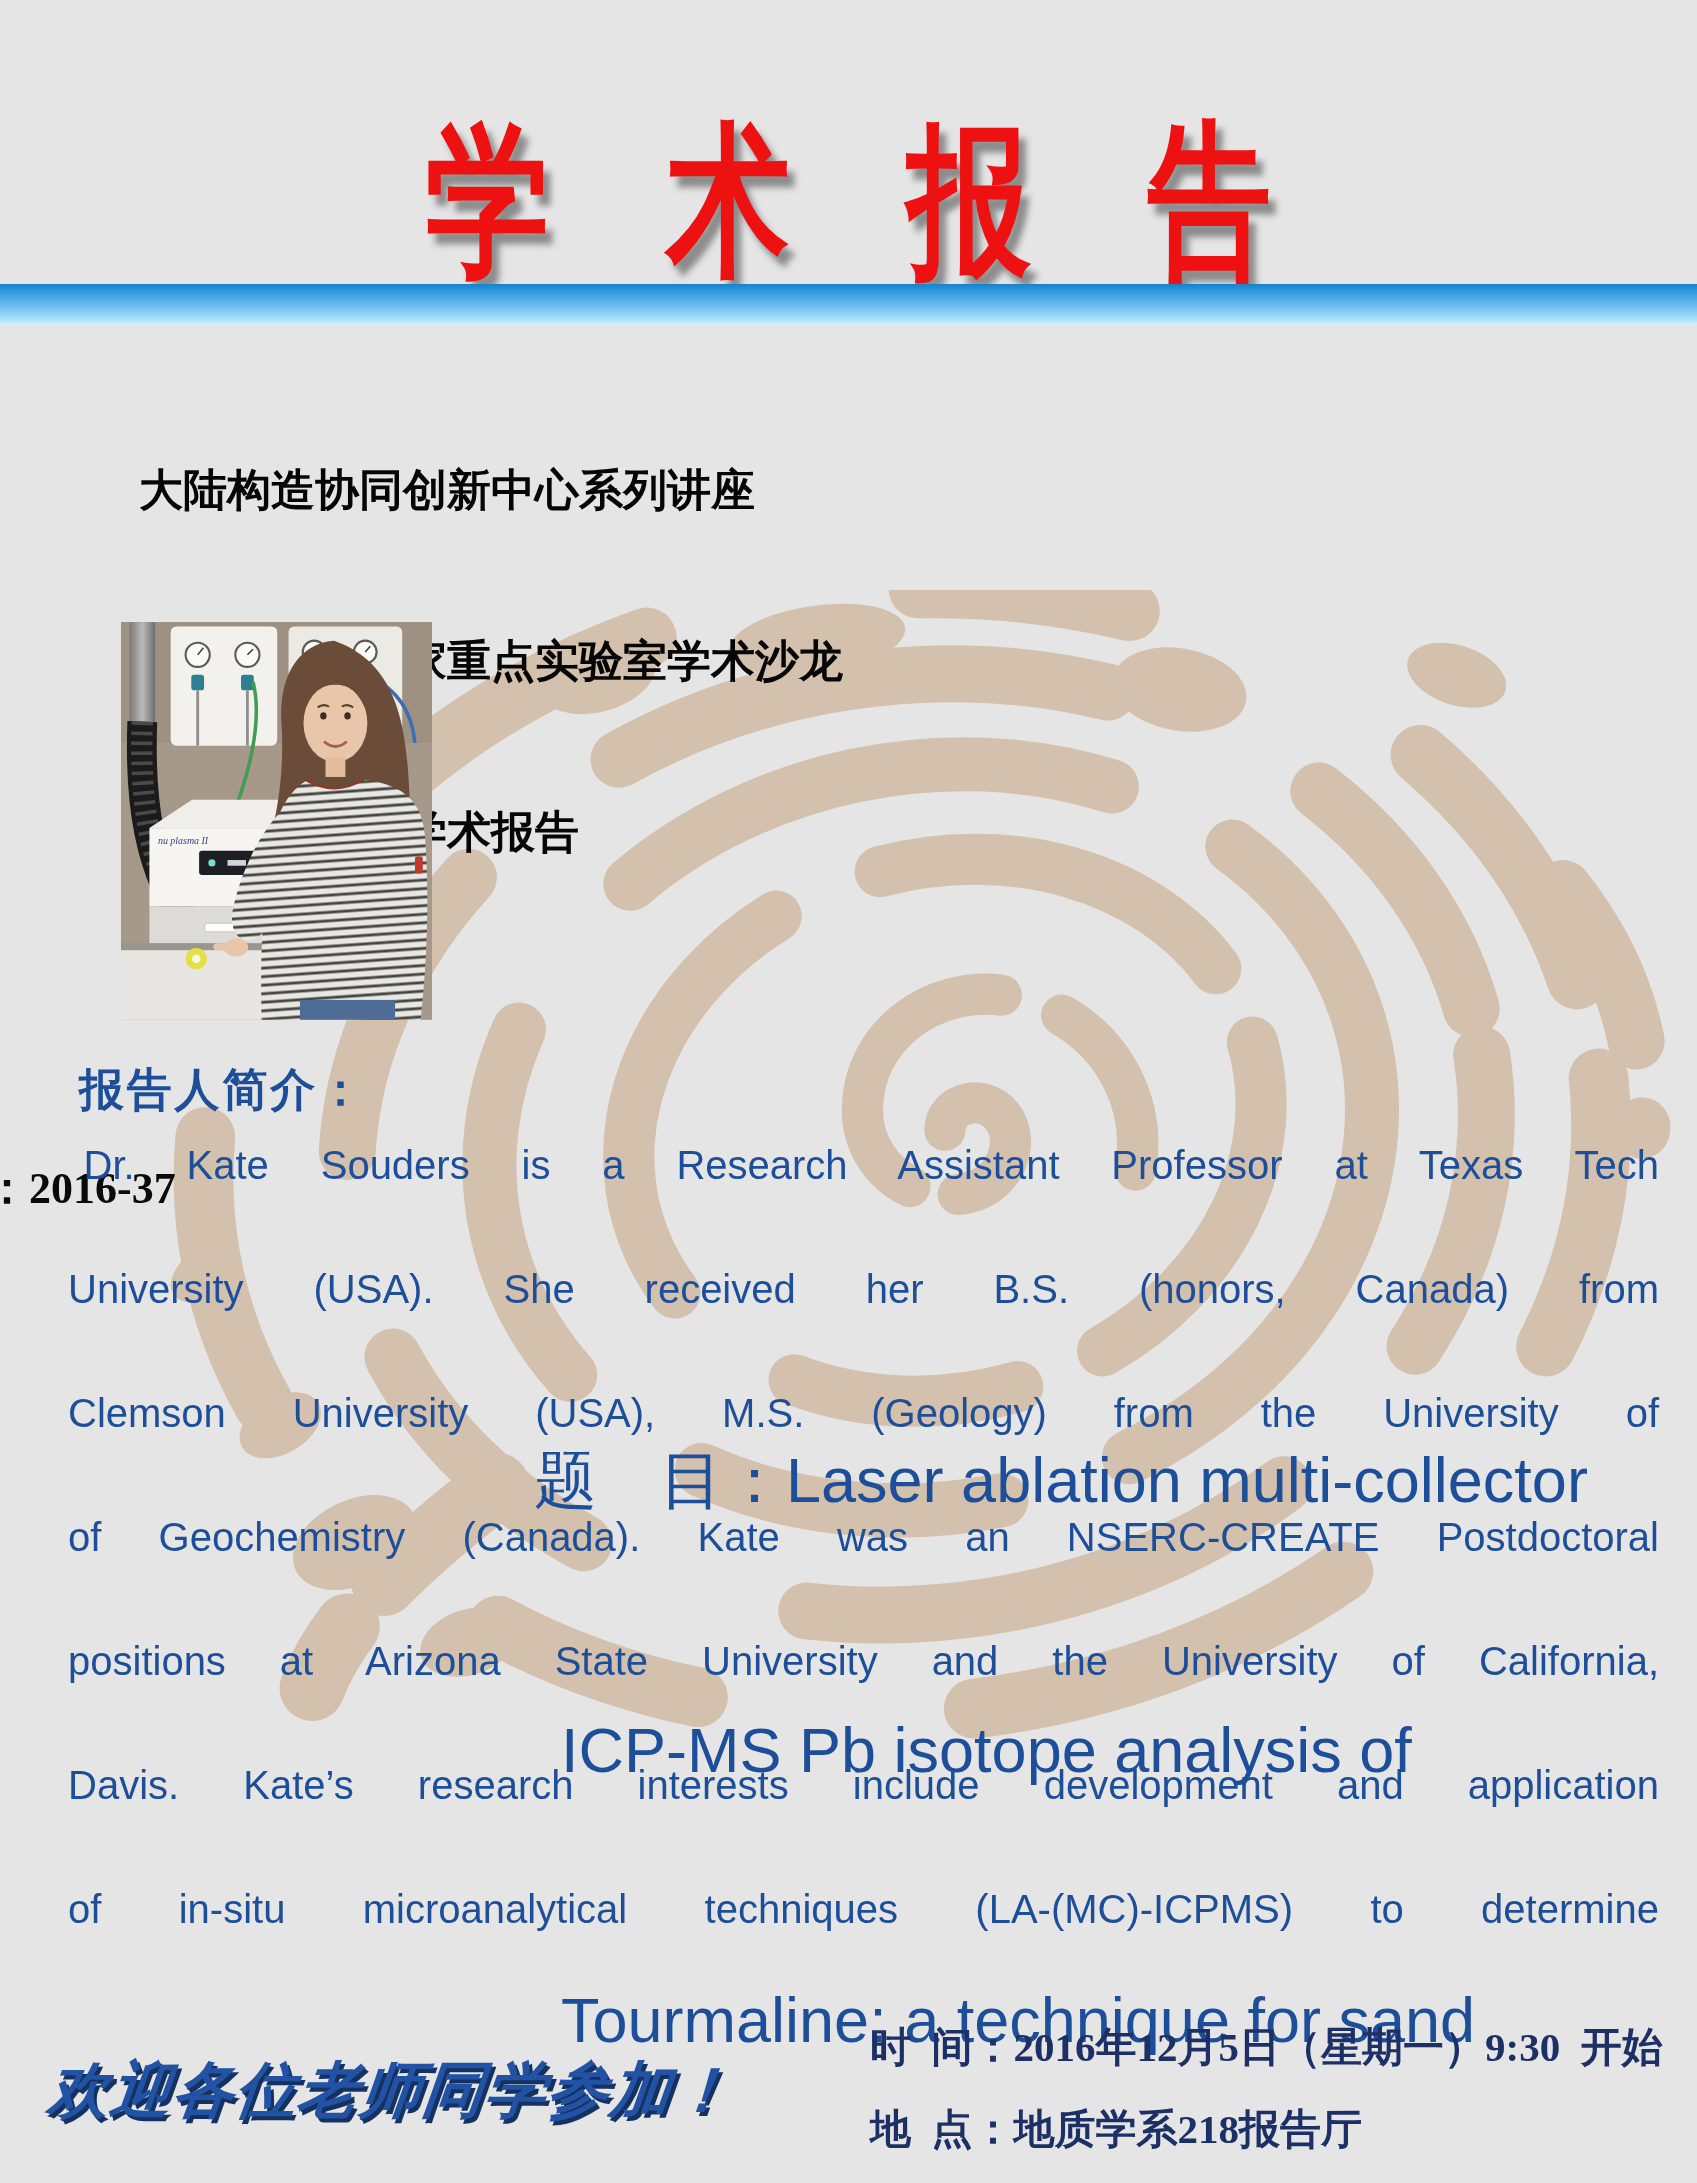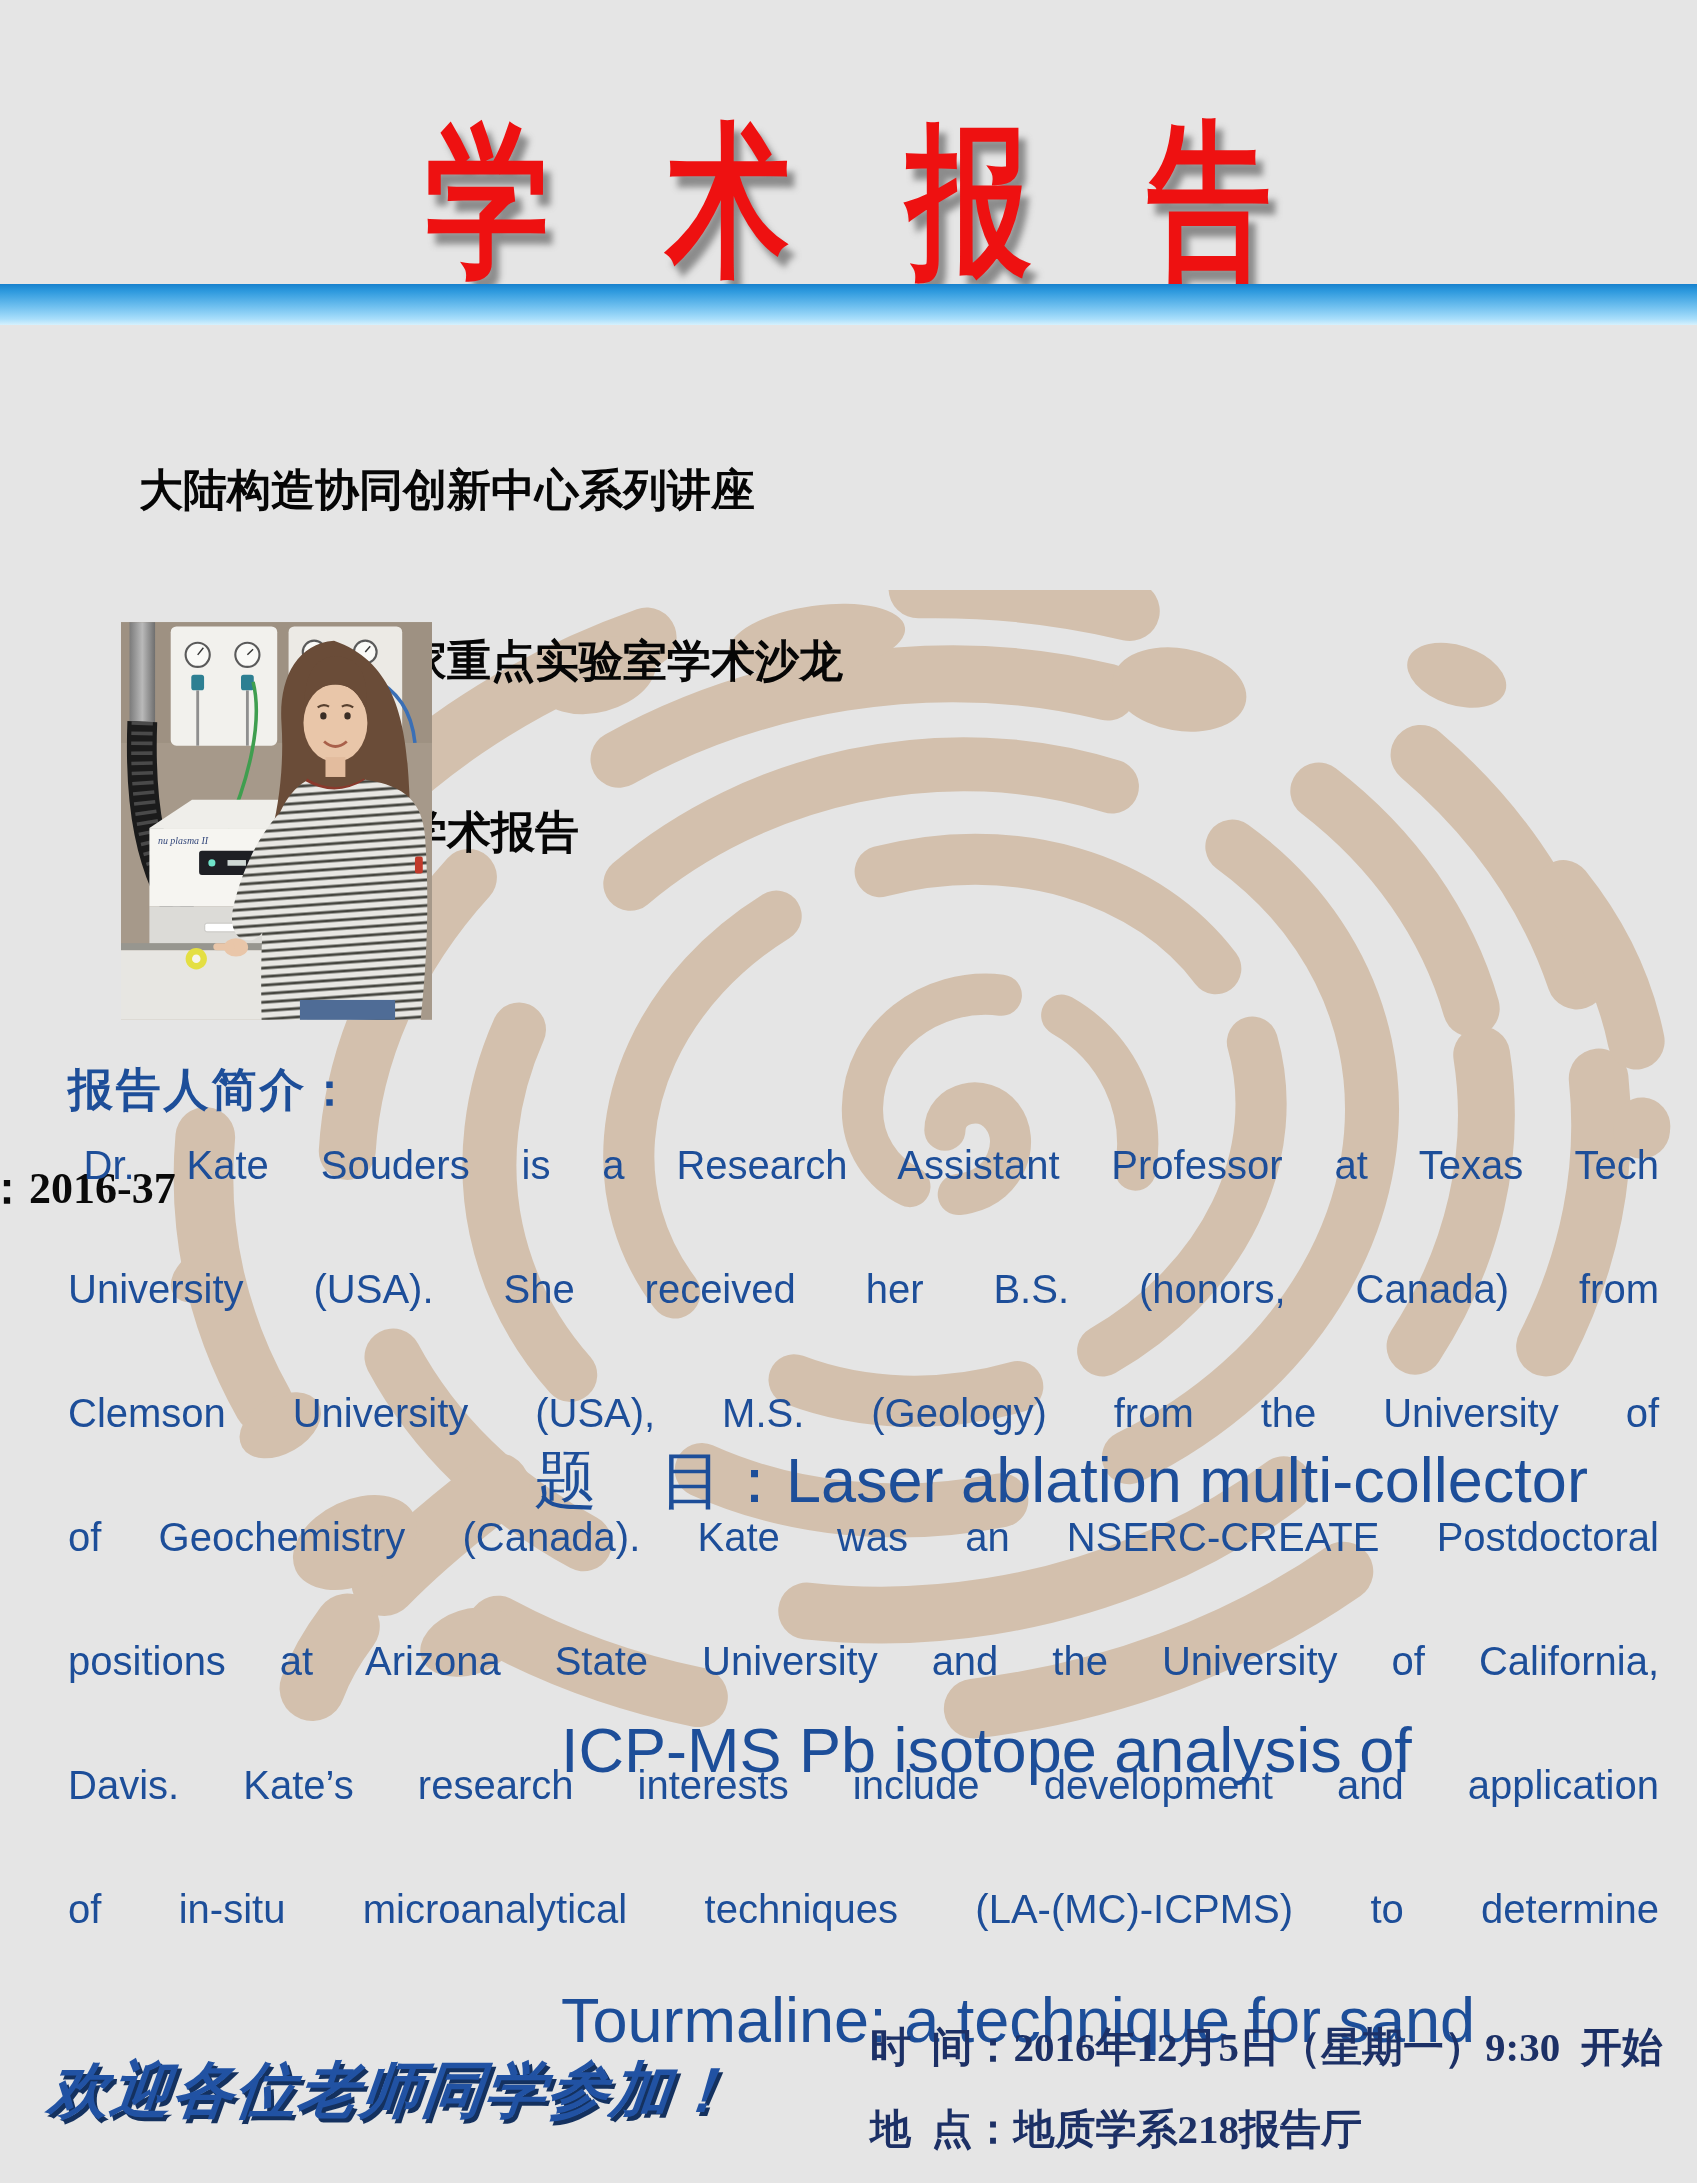--- a/index.html
+++ b/index.html
@@ -42,21 +42,21 @@
   
   .watermark{position:absolute;left:99px;top:590px;z-index:0;pointer-events:none;}
   .layer{position:relative;z-index:2;}
   
   .photo{
     position:absolute;left:121px;top:622px;width:311px;height:398px;z-index:2;
     overflow:hidden;
   }
   
   .bio-heading{
-    position:absolute;left:68px;top:1060px;z-index:2;
+    position:absolute;left:79px;top:1060px;z-index:2;
     color:#1d4e99;font-size:45px;font-weight:700;letter-spacing:2.8px;white-space:pre-wrap;
   }
   .bio{
     position:absolute;left:68px;top:1134px;width:1591px;z-index:2;
     color:#1d4e99;font-size:40px;line-height:62px;
   }
   .bio .jline{text-align:justify;}
   .bio .jline::after{content:"";display:inline-block;width:100%;height:0;}
   .bio .first{padding-left:15.6px;}
   

